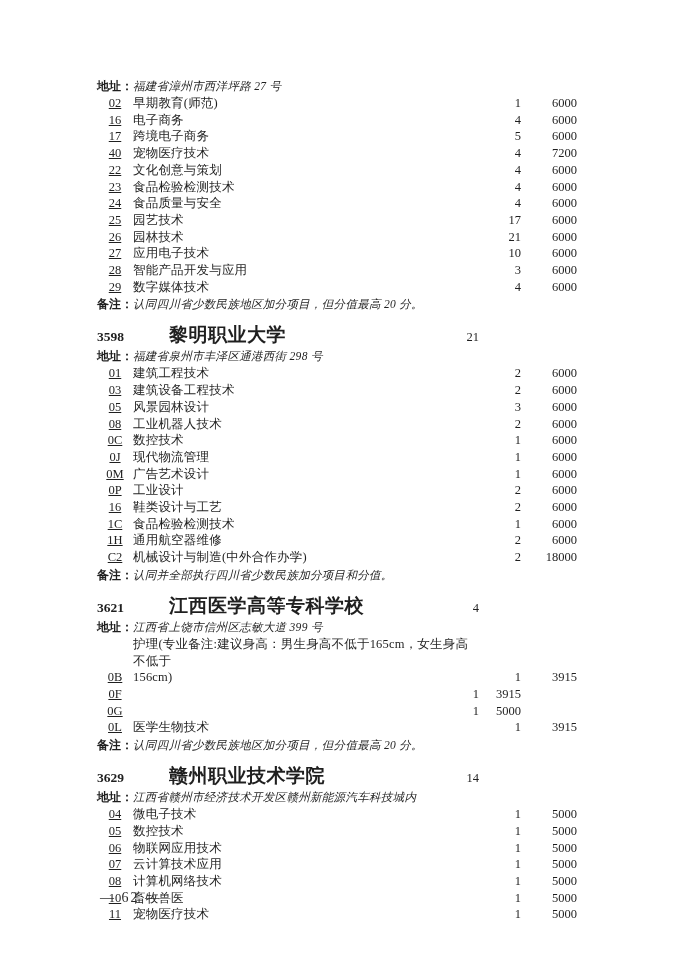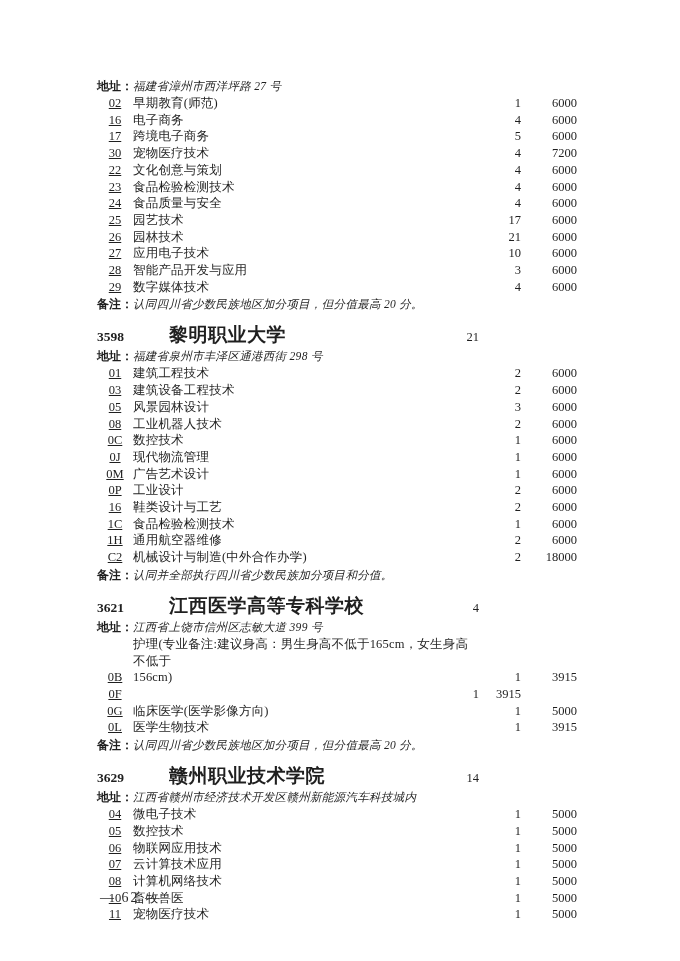--- a/index.html
+++ b/index.html
@@ -127,21 +127,21 @@
   <div class="row">
     <span class="cell-code">17</span>
     <span class="cell-name">
               <div>跨境电子商务</div>
             </span>
     <span class="cell-count">5</span>
     <span class="cell-fee">6000</span>
   </div>
 
   <div class="row">
-    <span class="cell-code">30</span>
+    <span class="cell-code">40</span>
     <span class="cell-name">
               <div>宠物医疗技术</div>
             </span>
     <span class="cell-count">4</span>
     <span class="cell-fee">7200</span>
   </div>
 
   <div class="row">
     <span class="cell-code">22</span>
     <span class="cell-name">
@@ -365,23 +365,20 @@
   </div>
 
   <div class="row">
     <span class="cell-code">0F</span>
     <span class="cell-count">1</span>
     <span class="cell-fee">3915</span>
   </div>
 
   <div class="row">
     <span class="cell-code">0G</span>
-    <span class="cell-name">
-              <div>临床医学(医学影像方向)</div>
-            </span>
     <span class="cell-count">1</span>
     <span class="cell-fee">5000</span>
   </div>
 
   <div class="row">
     <span class="cell-code">0L</span>
     <span class="cell-name">
               <div>医学生物技术</div>
             </span>
     <span class="cell-count">1</span>

